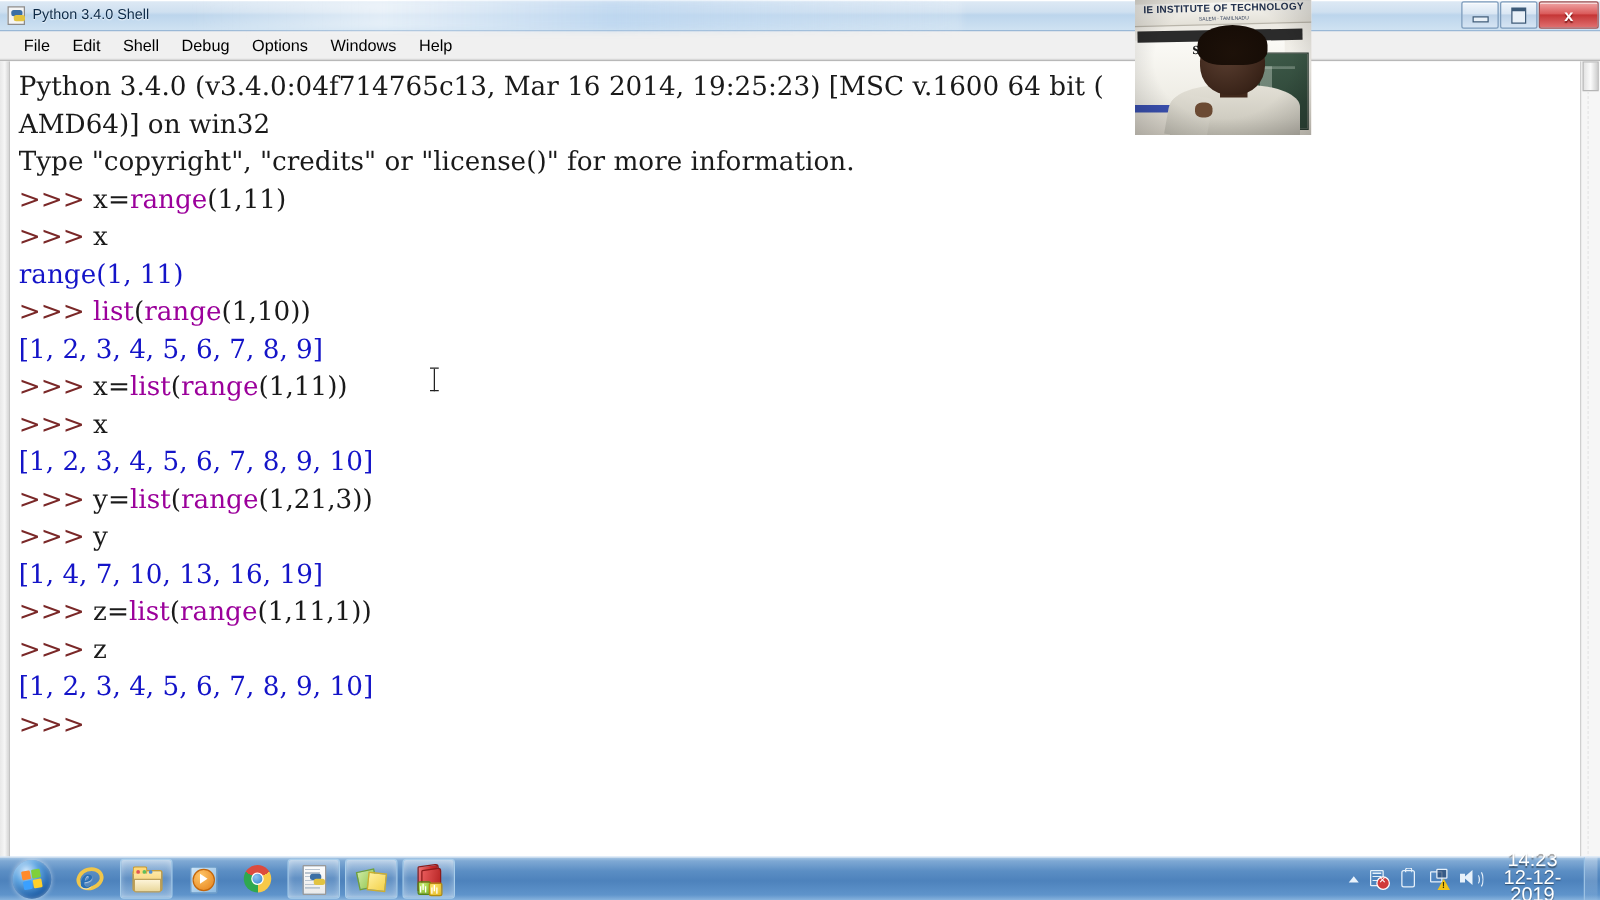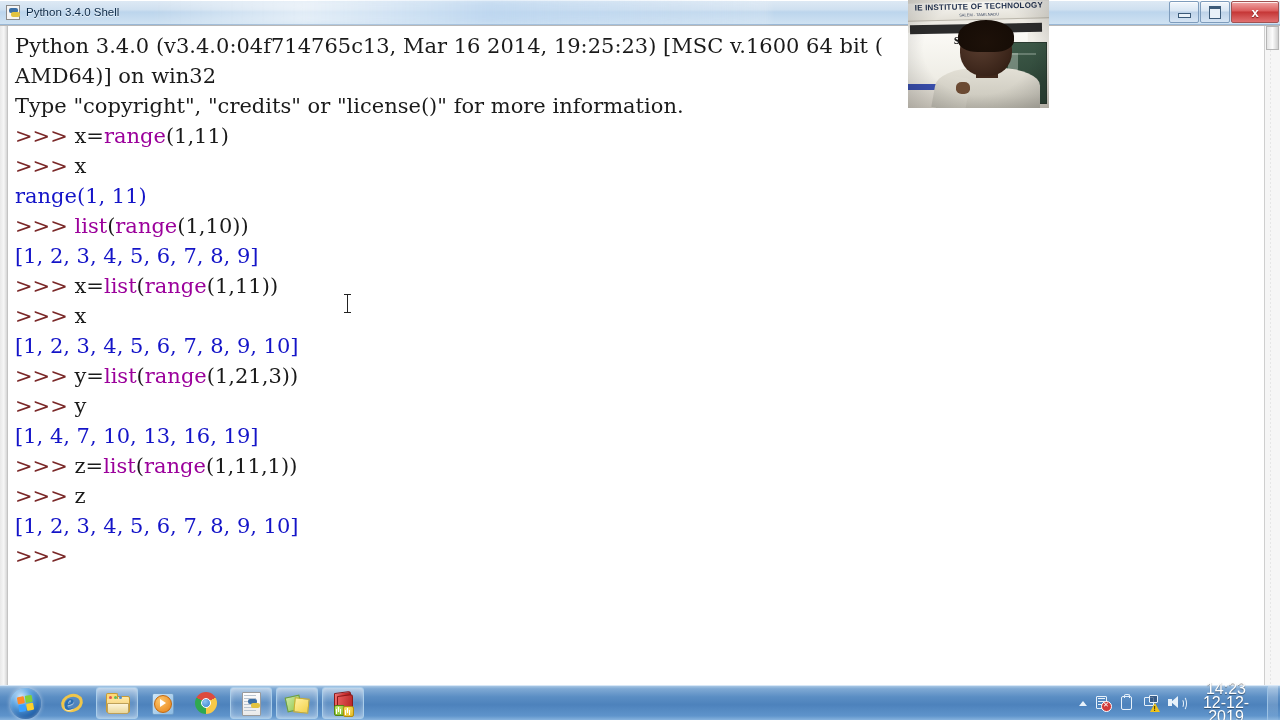--- a/index.html
+++ b/index.html
@@ -616,20 +616,29 @@
         </div>
         <div class="winbtn">
           <div class="max-glyph"></div>
         </div>
         <div class="winbtn close">
           <span class="close-glyph">x</span>
         </div>
       </div>
     </div>
 
+    <div id="menubar">
+      <div class="menu-item">File</div>
+      <div class="menu-item">Edit</div>
+      <div class="menu-item">Shell</div>
+      <div class="menu-item">Debug</div>
+      <div class="menu-item">Options</div>
+      <div class="menu-item">Windows</div>
+      <div class="menu-item">Help</div>
+    </div>
 
     <div id="shell-wrap">
       <div id="gutter-left"></div>
       <div id="shell-text"><div class="line"><span class="t-normal" style="color: rgb(26, 26, 26);">Python 3.4.0 (v3.4.0:04f714765c13, Mar 16 2014, 19:25:23) [MSC v.1600 64 bit (</span></div><div class="line"><span class="t-normal" style="color: rgb(26, 26, 26);">AMD64)] on win32</span></div><div class="line"><span class="t-normal" style="color: rgb(26, 26, 26);">Type "copyright", "credits" or "license()" for more information.</span></div><div class="line"><span class="t-prompt" style="color: rgb(122, 40, 40);">&gt;&gt;&gt; </span><span class="t-normal" style="color: rgb(26, 26, 26);">x=</span><span class="t-builtin" style="color: rgb(155, 0, 155);">range</span><span class="t-normal" style="color: rgb(26, 26, 26);">(1,11)</span></div><div class="line"><span class="t-prompt" style="color: rgb(122, 40, 40);">&gt;&gt;&gt; </span><span class="t-normal" style="color: rgb(26, 26, 26);">x</span></div><div class="line"><span class="t-output" style="color: rgb(20, 20, 200);">range(1, 11)</span></div><div class="line"><span class="t-prompt" style="color: rgb(122, 40, 40);">&gt;&gt;&gt; </span><span class="t-builtin" style="color: rgb(155, 0, 155);">list</span><span class="t-normal" style="color: rgb(26, 26, 26);">(</span><span class="t-builtin" style="color: rgb(155, 0, 155);">range</span><span class="t-normal" style="color: rgb(26, 26, 26);">(1,10))</span></div><div class="line"><span class="t-output" style="color: rgb(20, 20, 200);">[1, 2, 3, 4, 5, 6, 7, 8, 9]</span></div><div class="line"><span class="t-prompt" style="color: rgb(122, 40, 40);">&gt;&gt;&gt; </span><span class="t-normal" style="color: rgb(26, 26, 26);">x=</span><span class="t-builtin" style="color: rgb(155, 0, 155);">list</span><span class="t-normal" style="color: rgb(26, 26, 26);">(</span><span class="t-builtin" style="color: rgb(155, 0, 155);">range</span><span class="t-normal" style="color: rgb(26, 26, 26);">(1,11))</span></div><div class="line"><span class="t-prompt" style="color: rgb(122, 40, 40);">&gt;&gt;&gt; </span><span class="t-normal" style="color: rgb(26, 26, 26);">x</span></div><div class="line"><span class="t-output" style="color: rgb(20, 20, 200);">[1, 2, 3, 4, 5, 6, 7, 8, 9, 10]</span></div><div class="line"><span class="t-prompt" style="color: rgb(122, 40, 40);">&gt;&gt;&gt; </span><span class="t-normal" style="color: rgb(26, 26, 26);">y=</span><span class="t-builtin" style="color: rgb(155, 0, 155);">list</span><span class="t-normal" style="color: rgb(26, 26, 26);">(</span><span class="t-builtin" style="color: rgb(155, 0, 155);">range</span><span class="t-normal" style="color: rgb(26, 26, 26);">(1,21,3))</span></div><div class="line"><span class="t-prompt" style="color: rgb(122, 40, 40);">&gt;&gt;&gt; </span><span class="t-normal" style="color: rgb(26, 26, 26);">y</span></div><div class="line"><span class="t-output" style="color: rgb(20, 20, 200);">[1, 4, 7, 10, 13, 16, 19]</span></div><div class="line"><span class="t-prompt" style="color: rgb(122, 40, 40);">&gt;&gt;&gt; </span><span class="t-normal" style="color: rgb(26, 26, 26);">z=</span><span class="t-builtin" style="color: rgb(155, 0, 155);">list</span><span class="t-normal" style="color: rgb(26, 26, 26);">(</span><span class="t-builtin" style="color: rgb(155, 0, 155);">range</span><span class="t-normal" style="color: rgb(26, 26, 26);">(1,11,1))</span></div><div class="line"><span class="t-prompt" style="color: rgb(122, 40, 40);">&gt;&gt;&gt; </span><span class="t-normal" style="color: rgb(26, 26, 26);">z</span></div><div class="line"><span class="t-output" style="color: rgb(20, 20, 200);">[1, 2, 3, 4, 5, 6, 7, 8, 9, 10]</span></div><div class="line"><span class="t-prompt" style="color: rgb(122, 40, 40);">&gt;&gt;&gt;</span></div></div>
       <div id="vscroll">
         <div class="thumb"></div>
         <div class="track-line"></div>
       </div>
     </div>
 

